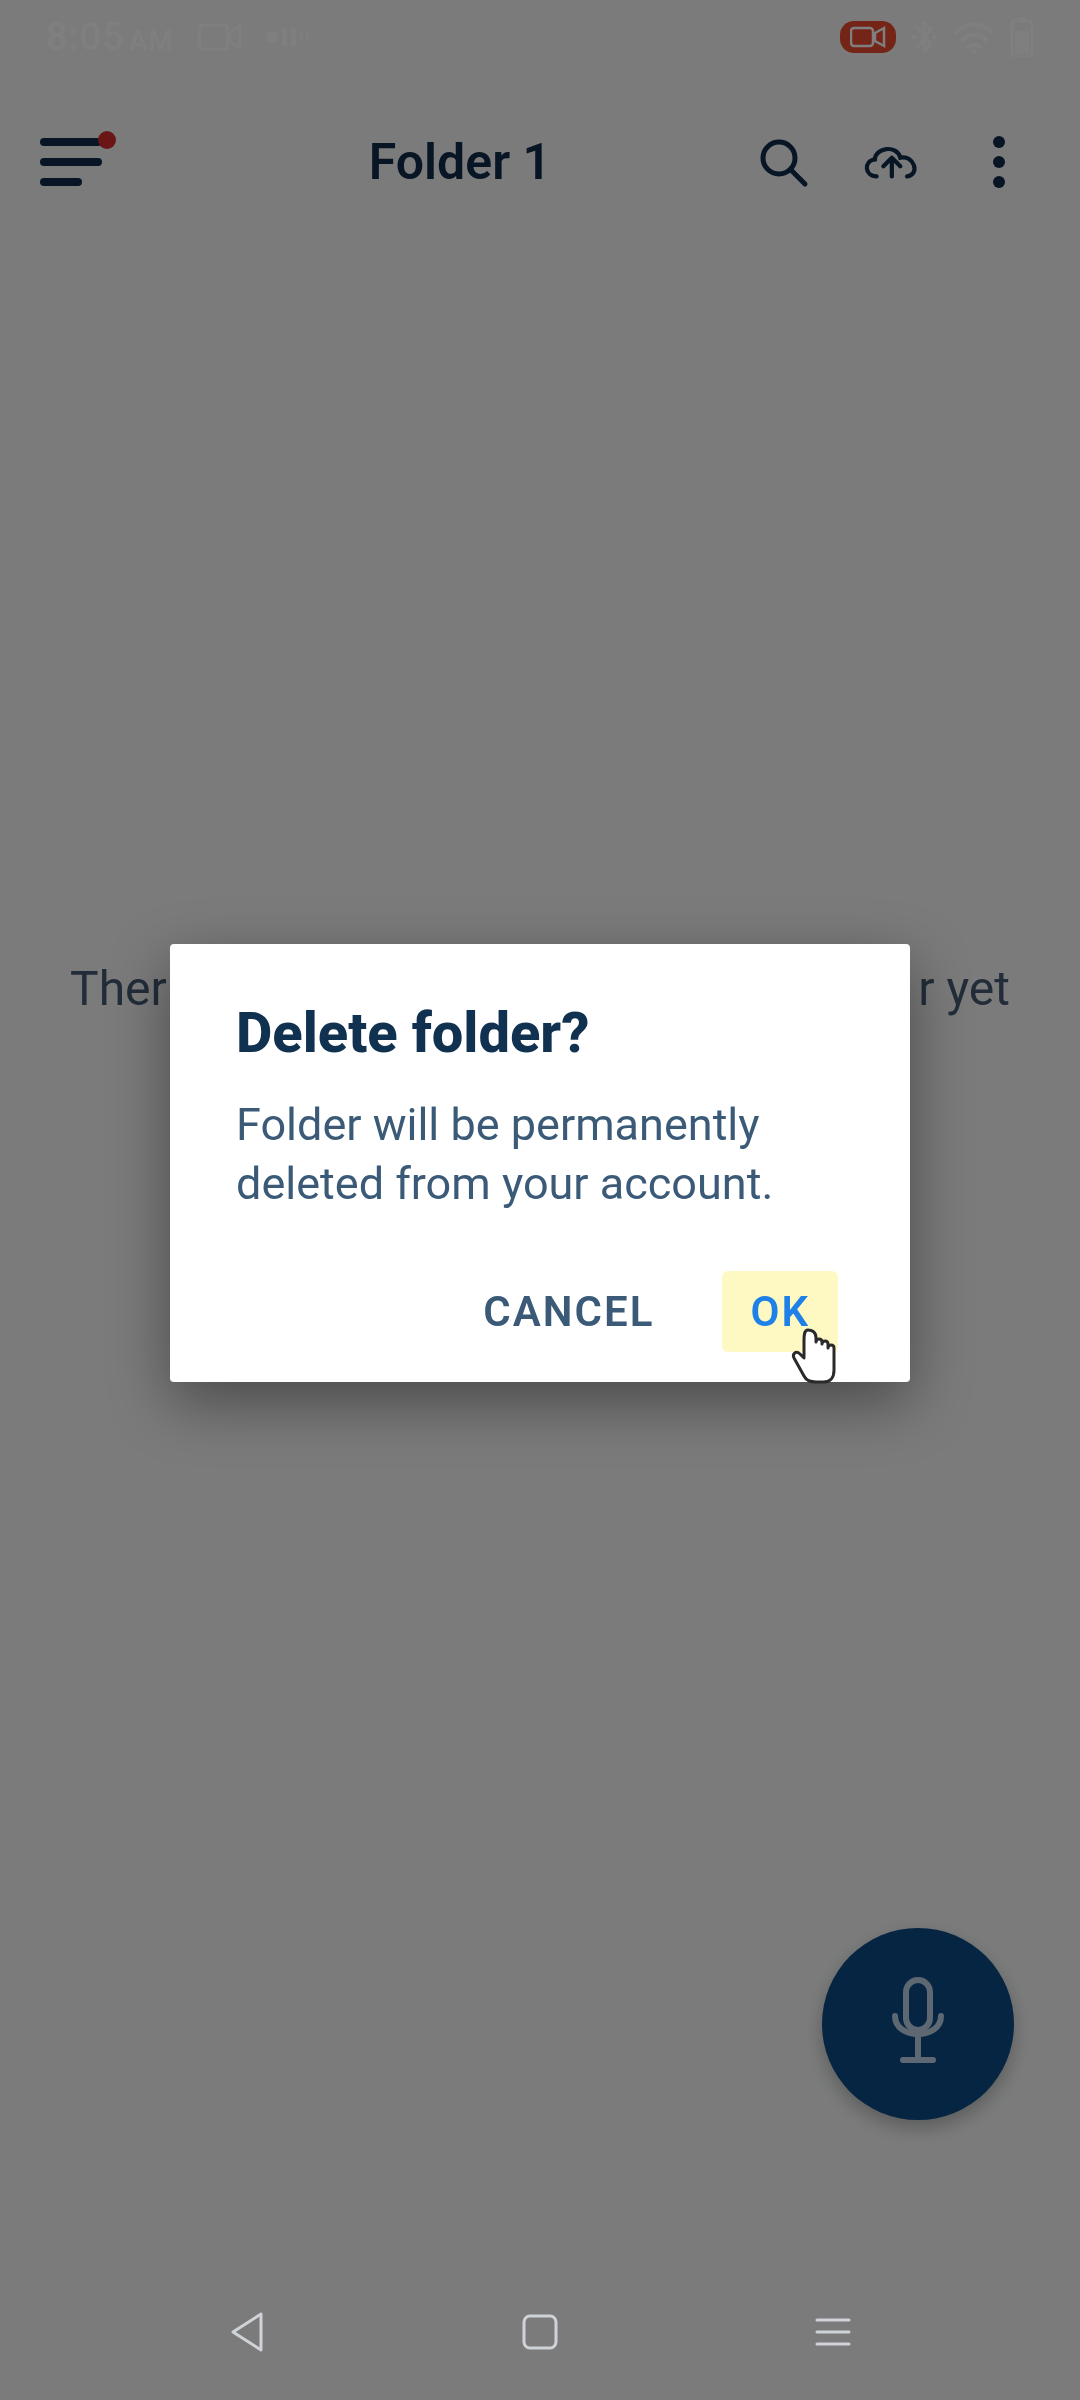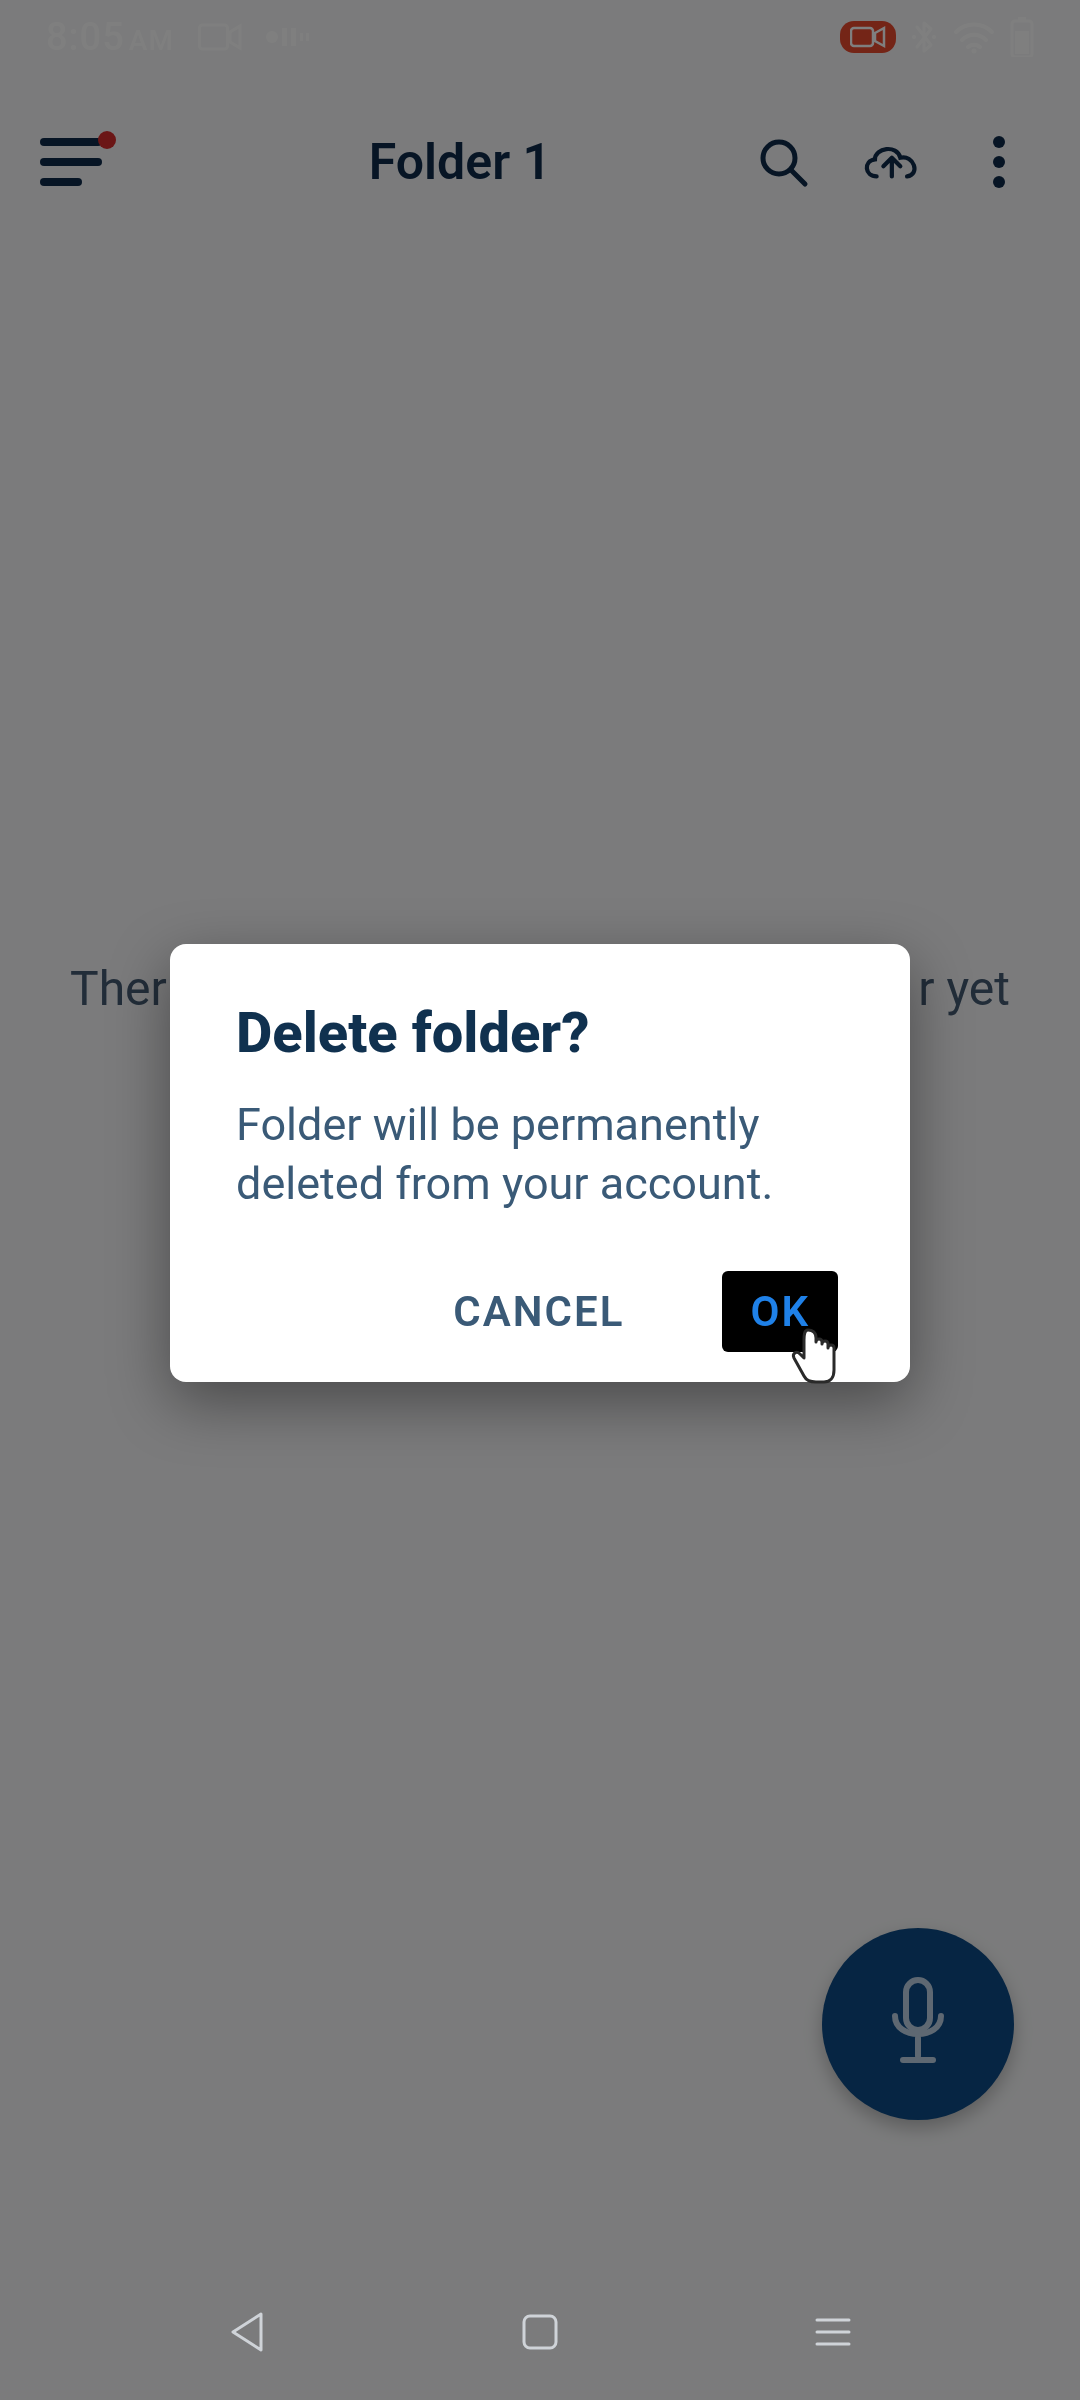--- a/index.html
+++ b/index.html
@@ -98,52 +98,52 @@
 
     
     .scrim {
       position: absolute; inset: 0;
       background: rgba(0,0,0,.50);
       display: flex; align-items: center; justify-content: center;
     }
     .dialog {
       width: 740px;
       background: #ffffff;
-      border-radius: 16px;
+      border-radius: 4px;
       box-shadow: 0 20px 60px rgba(0,0,0,.4);
       padding: 56px 66px 30px 66px;
       position: absolute;
       top: 944px;
     }
     .dialog-title {
       font-size: 56px;
       font-weight: 800;
       color: #10314f;
       margin-bottom: 30px;
     }
     .dialog-body {
       font-size: 45px;
       color: #3a5a77;
       line-height: 1.3;
       margin-bottom: 58px;
     }
     .dialog-actions {
-      display: flex; justify-content: flex-end; gap: 88px;
+      display: flex; justify-content: flex-end; gap: 58px;
       padding-right: 6px;
       align-items: center;
     }
     .dlg-btn {
       font-size: 42px;
       font-weight: 600;
       letter-spacing: 2px;
       padding: 16px 10px;
       border-radius: 6px;
     }
     .dlg-btn.cancel { color: #3a5a77; }
-    .dlg-btn.ok { color: #1f81e8; background: #000000; padding: 16px 28px; position: relative; }
+    .dlg-btn.ok { color: #1f81e8; background: #fef9c3; padding: 16px 28px; position: relative; }
 
     
     .cursor-hand {
       position: absolute;
       left: 784px;
       top: 1326px;
       width: 60px; height: 60px;
       pointer-events: none;
     }
 

